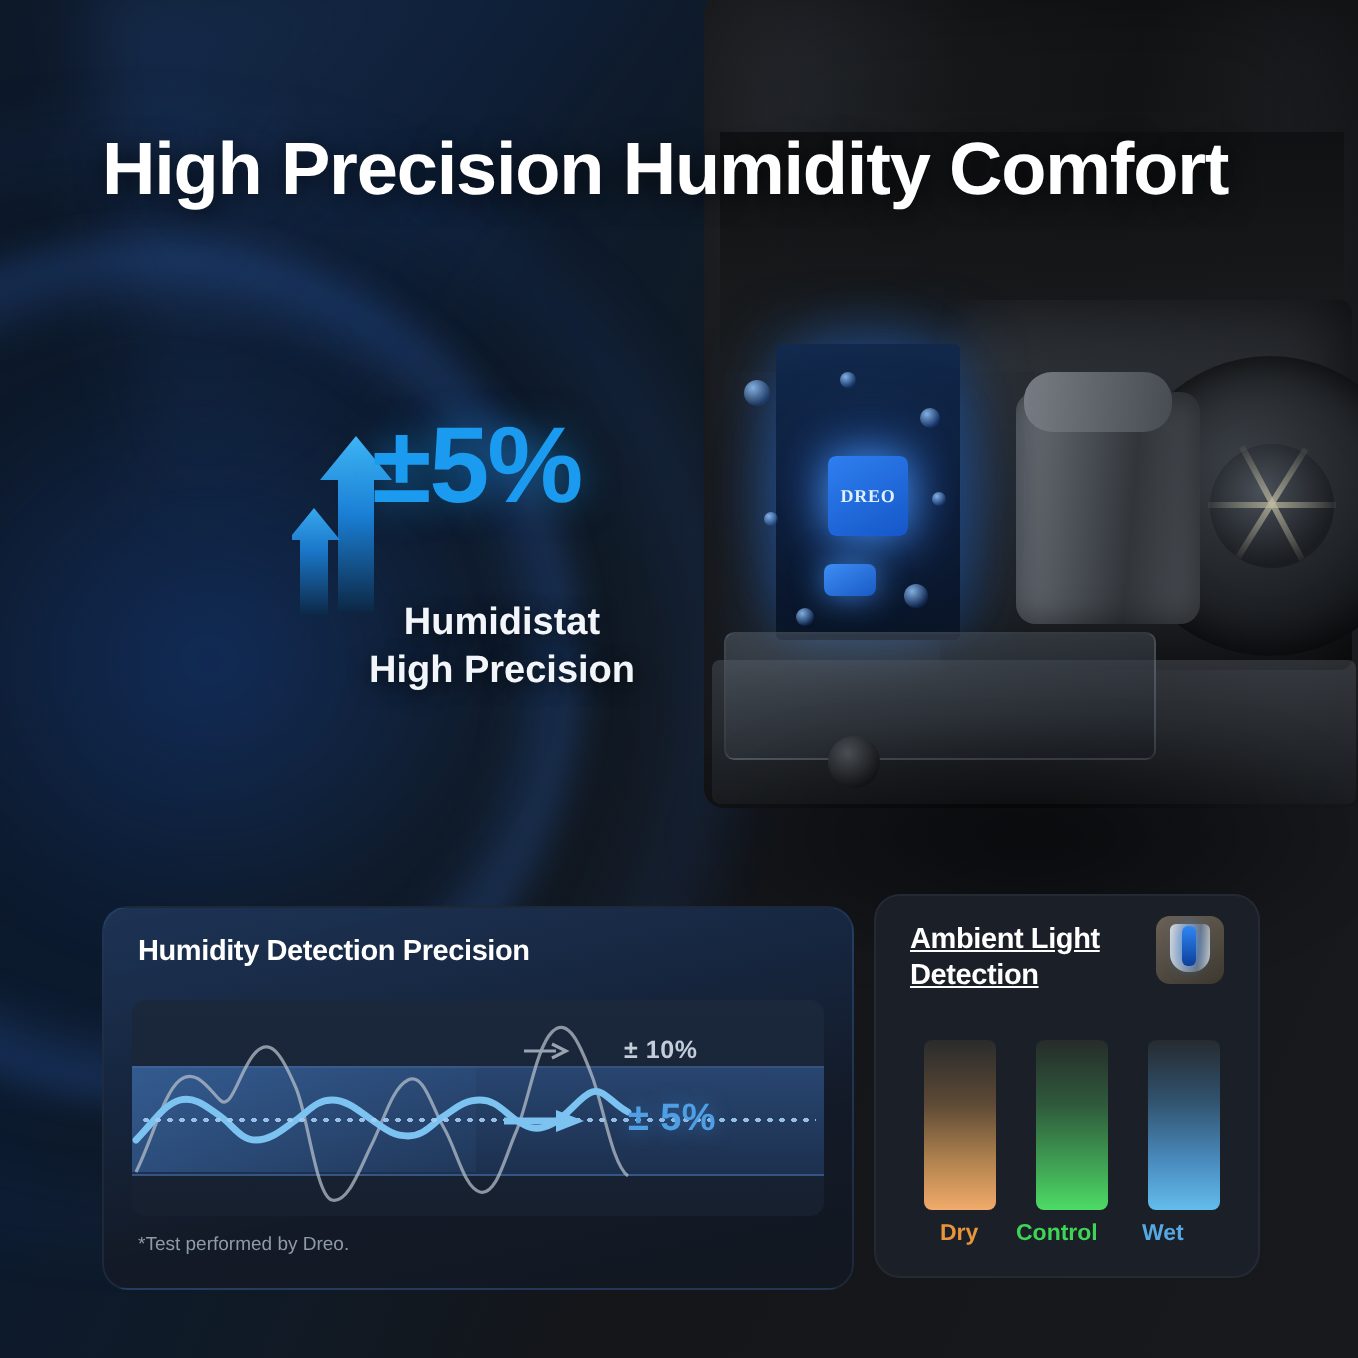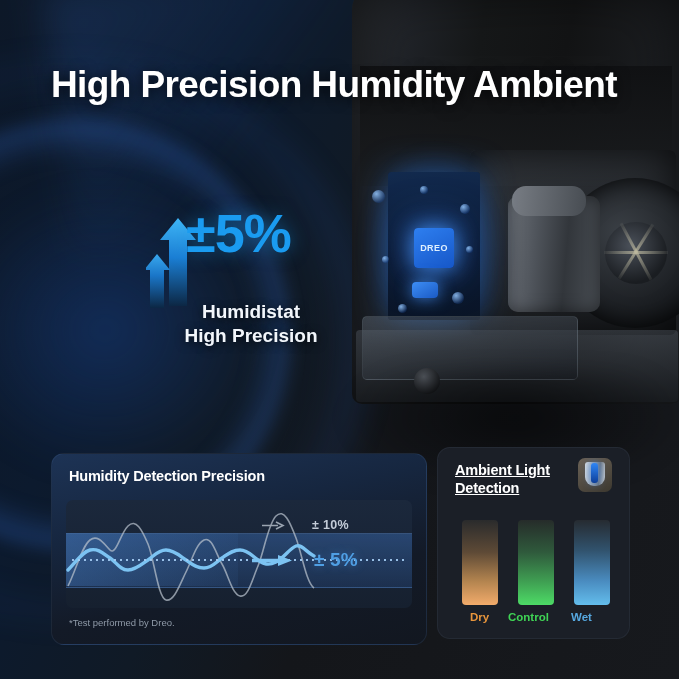--- a/index.html
+++ b/index.html
@@ -70,21 +70,21 @@
   .pcb{position:absolute;left:388px;top:172px;width:92px;height:148px;
     background:linear-gradient(175deg,#122a4e,#0c1a33 55%,#0a1526);
     border-radius:3px;box-shadow:0 0 34px rgba(40,120,230,.45);}
   .pcb-glow{position:absolute;left:360px;top:150px;width:150px;height:200px;
     background:radial-gradient(ellipse at 50% 48%,rgba(48,130,255,.42),rgba(30,90,200,0) 68%);
     filter:blur(7px);}
   .chip{position:absolute;left:414px;top:228px;width:40px;height:40px;border-radius:4px;
     background:linear-gradient(150deg,#2e7ff0,#1657c8);
     box-shadow:0 0 22px rgba(70,150,255,.95),0 0 44px rgba(50,120,240,.6);
     display:flex;align-items:center;justify-content:center;}
-  .chip span{font-size:9px;font-weight:700;color:#dff0ff;letter-spacing:.4px;}
+  .chip span{font-size:9px;font-weight:700;color:#dff0ff;letter-spacing:.4px;font-family:Liberation Serif, serif;}
   .chip2{position:absolute;left:412px;top:282px;width:26px;height:16px;border-radius:4px;
     background:linear-gradient(150deg,#3d8ef5,#1a5ac4);
     box-shadow:0 0 16px rgba(70,150,255,.8);}
   .bub{position:absolute;border-radius:50%;
     background:radial-gradient(circle at 34% 30%,rgba(150,200,255,.85),rgba(40,100,200,.22) 70%,rgba(20,60,140,0));}
 
   
   .title{position:absolute;left:51px;top:64px;width:600px;
     font-size:37px;font-weight:700;color:#fff;letter-spacing:-.6px;
     text-shadow:0 2px 14px rgba(0,0,0,.75);}
@@ -191,21 +191,21 @@
   <div class="bub" style="left:452px;top:292px;width:12px;height:12px;"></div>
   <div class="bub" style="left:382px;top:256px;width:7px;height:7px;"></div>
   <div class="bub" style="left:466px;top:246px;width:7px;height:7px;"></div>
   <div class="bub" style="left:420px;top:186px;width:8px;height:8px;"></div>
 
   <div class="prod-base"></div>
   <div class="prod-tray"></div>
   <div class="tray-knob"></div>
   <div class="prod-shadow"></div>
 
-  <div class="title">High Precision Humidity Ambient</div>
+  <div class="title">High Precision Humidity Comfort</div>
 
   <div class="hero">
     <svg class="arrows" viewBox="0 0 52 92">
       <defs>
         <linearGradient id="ag1" x1="0" y1="1" x2="0" y2="0">
           <stop offset="0%" stop-color="#0c2744"></stop>
           <stop offset="55%" stop-color="#1b7fd4"></stop>
           <stop offset="100%" stop-color="#3fb6f5"></stop>
         </linearGradient>
         <linearGradient id="ag2" x1="0" y1="1" x2="0" y2="0">

